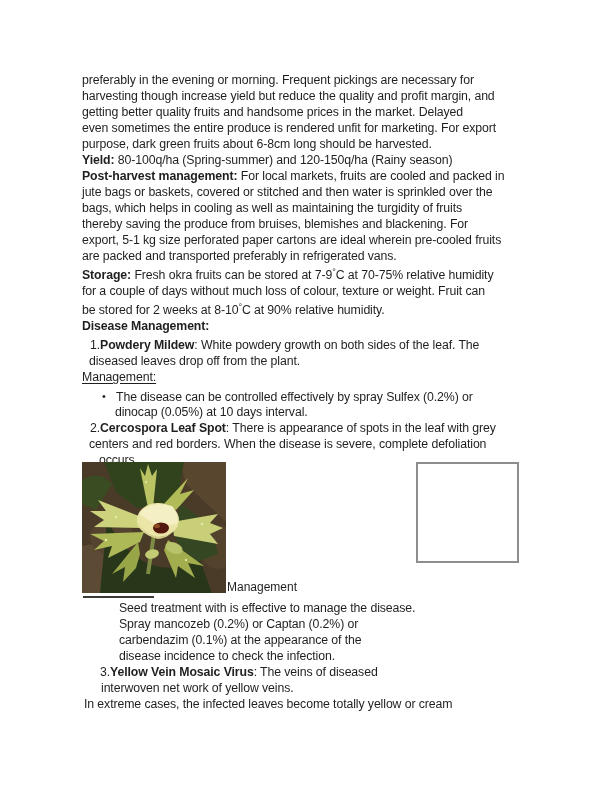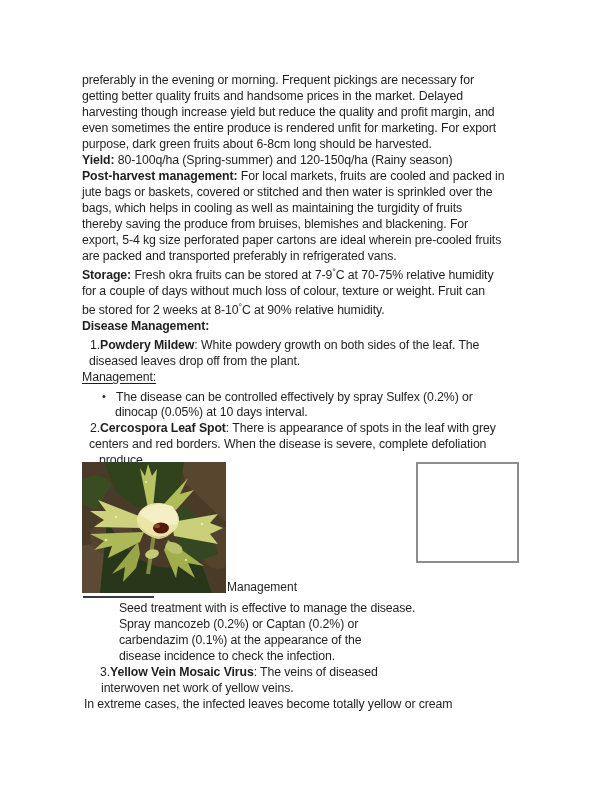--- a/index.html
+++ b/index.html
@@ -49,43 +49,43 @@
     background:#ffffff;
   }
 </style>
 </head>
 <body style="background: rgb(255, 255, 255);">
 
 <div class="page">
 
   <div class="textblock" id="doc-top">
       <div class="tline"><span>preferably in the evening or morning. Frequent pickings are necessary for</span></div>
+      <div class="tline"><span>harvesting though increase yield but reduce the quality and profit margin, and</span></div>
       <div class="tline"><span>getting better quality fruits and handsome prices in the market. Delayed</span></div>
-      <div class="tline"><span>harvesting though increase yield but reduce the quality and profit margin, and</span></div>
       <div class="tline"><span>even sometimes the entire produce is rendered unfit for marketing. For export</span></div>
       <div class="tline"><span>purpose, dark green fruits about 6-8cm long should be harvested.</span></div>
       <div class="tline"><span class="b">Yield:</span><span> 80-100q/ha (Spring-summer) and 120-150q/ha (Rainy season)</span></div>
       <div class="tline"><span class="b">Post-harvest management:</span><span> For local markets, fruits are cooled and packed in</span></div>
       <div class="tline"><span>jute bags or baskets, covered or stitched and then water is sprinkled over the</span></div>
       <div class="tline"><span>bags, which helps in cooling as well as maintaining the turgidity of fruits</span></div>
       <div class="tline"><span>thereby saving the produce from bruises, blemishes and blackening. For</span></div>
-      <div class="tline"><span>export, 5-4 kg size perforated paper cartons are ideal wherein pre-cooled fruits</span></div>
+      <div class="tline"><span>export, 5-1 kg size perforated paper cartons are ideal wherein pre-cooled fruits</span></div>
       <div class="tline"><span>are packed and transported preferably in refrigerated vans.</span></div>
       <div class="tline"><span class="b">Storage:</span><span> Fresh okra fruits can be stored at 7-9</span><span class="sup">°</span><span>C at 70-75% relative humidity</span></div>
       <div class="tline"><span>for a couple of days without much loss of colour, texture or weight. Fruit can</span></div>
       <div class="tline"><span>be stored for 2 weeks at 8-10</span><span class="sup">°</span><span>C at 90% relative humidity.</span></div>
       <div class="tline"><span class="b">Disease Management:</span></div>
       <div class="tline" style="padding-left: 8px; margin-top: 3px;"><span>1.</span><span class="b">Powdery Mildew</span><span>: White powdery growth on both sides of the leaf. The</span></div>
       <div class="tline" style="padding-left: 7px;"><span>diseased leaves drop off from the plant.</span></div>
       <div class="tline"><span class="u">Management:</span></div>
       <div class="tline" style="padding-left: 20px; margin-top: 3px;"><span class="bullet">•</span><span>The disease can be controlled effectively by spray Sulfex (0.2%) or</span></div>
       <div class="tline" style="padding-left: 33px; margin-top: -1px;"><span>dinocap (0.05%) at 10 days interval.</span></div>
       <div class="tline" style="padding-left: 8px;"><span>2.</span><span class="b">Cercospora Leaf Spot</span><span>: There is appearance of spots in the leaf with grey</span></div>
       <div class="tline" style="padding-left: 7px;"><span>centers and red borders. When the disease is severe, complete defoliation</span></div>
-      <div class="tline" style="padding-left: 17px;"><span>produce.</span></div>
+      <div class="tline" style="padding-left: 17px;"><span>occurs.</span></div>
     </div>
 
   <div class="figure-row">
     <div class="photo">
       <svg width="144" height="131" viewBox="0 0 144 131" preserveAspectRatio="none">
 
         <rect width="144" height="131" fill="#4a3b29"></rect>
         <ellipse cx="14" cy="112" rx="38" ry="30" fill="#5c4a34"></ellipse>
         <ellipse cx="30" cy="75" rx="22" ry="18" fill="#54432e"></ellipse>
         <path d="M98 0 H144 V60 L104 22 Z" fill="#58462f"></path>

